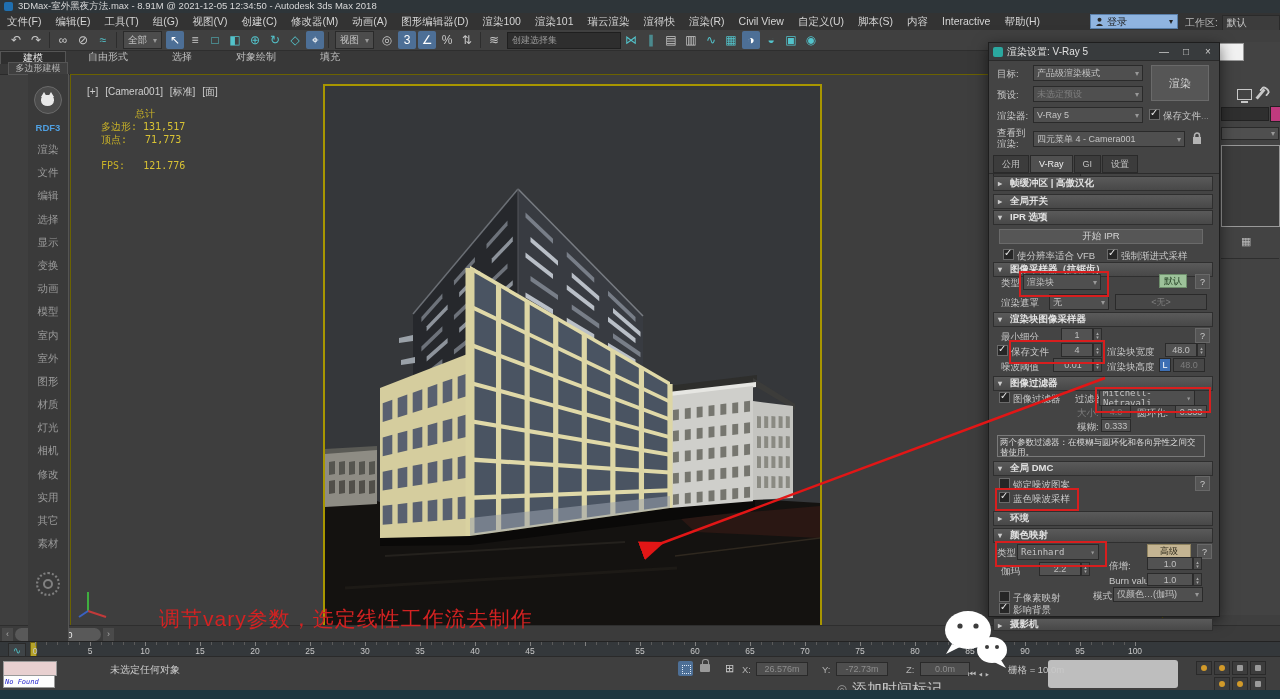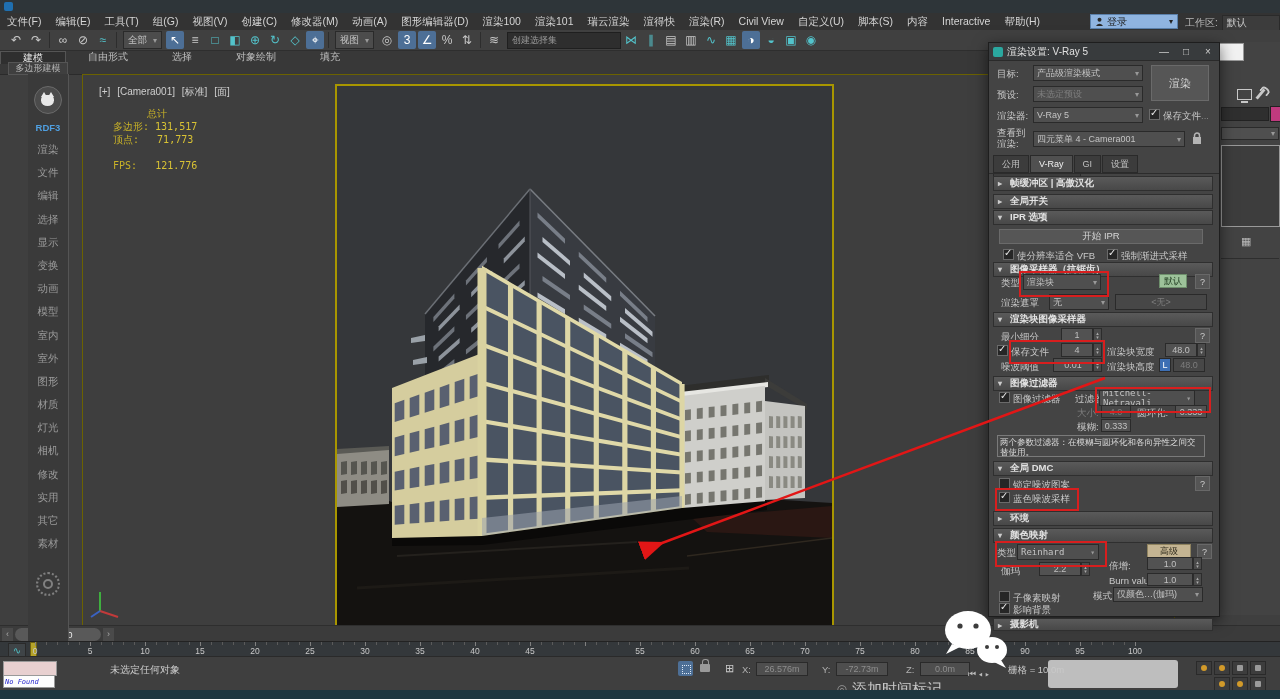--- a/index.html
+++ b/index.html
@@ -39,21 +39,21 @@
   #sidecol2{left:28px;top:74px;width:40px;height:567px;background:#3a3a3a;border-right:1px solid #555;}
   #cat-ico{position:absolute;left:6px;top:12px;width:26px;height:26px;border-radius:50%;background:#4b4b4b;border:1px solid #6a6a6a;}
   #cat-ico .head{position:absolute;left:6px;top:8px;width:13px;height:11px;background:#e8e8e8;border-radius:40% 40% 50% 50%;}
   #cat-ico .head::before,#cat-ico .head::after{content:"";position:absolute;top:-3px;border-left:3px solid transparent;border-right:3px solid transparent;border-bottom:5px solid #e8e8e8;}
   #cat-ico .head::before{left:0;} #cat-ico .head::after{right:0;}
   #rdf3-label{position:absolute;left:0;top:48px;width:40px;text-align:center;color:#4f9fe0;font-size:9.5px;font-weight:bold;}
   .side-item{width:40px;height:23.2px;text-align:center;color:#9a9a9a;font-size:10.5px;line-height:23.2px;}
   #gear-ico{position:absolute;left:8px;top:498px;width:20px;height:20px;border:2px dotted #808080;border-radius:50%;}
   #gear-ico::after{content:"";position:absolute;left:5px;top:5px;width:6px;height:6px;border:2px solid #808080;border-radius:50%;}
   
-  #viewport{left:82px;top:74px;width:1093px;height:567px;background:#3e3e3e;border:1px solid #6b6200;box-sizing:border-box;}
+  #viewport{left:70px;top:74px;width:1093px;height:567px;background:#3e3e3e;border:1px solid #6b6200;box-sizing:border-box;}
   #vp-label{position:absolute;left:16px;top:10px;font-size:10px;color:#cfcfcf;}
   #vp-label span{margin-right:4px;}
   #vp-stats{position:absolute;left:30px;top:32px;font-family:"DejaVu Sans Mono",monospace;font-size:10px;color:#c9b227;line-height:13px;}
   #vp-stats .num{color:#d8c234;}
   #cam-frame{position:absolute;left:252px;top:9px;width:495px;height:539px;border:2px solid var(--frame-yellow);box-sizing:content-box;background:#35373a;}
   #axis-tripod{position:absolute;left:5px;top:512px;}
   #vp-annotation{position:absolute;left:88px;top:530px;font-size:21px;color:var(--ann-red);letter-spacing:1px;z-index:30;}
   
   #vray{left:988px;top:42px;width:230px;height:573px;background:#444;border:1px solid #1e1e1e;box-shadow:0 4px 14px rgba(0,0,0,.55);z-index:20;}
   #vray-title{position:absolute;left:0;top:0;width:100%;height:18px;background:#383b3d;border-bottom:1px solid #2a2a2a;display:flex;align-items:center;font-size:10px;color:#e0e0e0;box-sizing:border-box;padding-left:4px;}
@@ -127,20 +127,21 @@
   
   #arrow-overlay{left:0;top:0;width:1280px;height:699px;pointer-events:none;z-index:35;}
 </style>
 </head>
 <body>
 
 <div id="app" style="--vray-red: #d81e1e; --accent: #4d6f96; --cream: #d9d2a0; --frame-yellow: #a89600; --ann-red: #d32222;">
 
   <div id="titlebar" class="abs">
     <div id="titleicon"></div>
+    <span>3DMax-室外黑夜方法.max - 8.91M @ 2021-12-05 12:34:50 - Autodesk 3ds Max 2018</span>
   </div>
 
   <div id="menubar" class="abs">
       <div class="menu-item">文件(F)</div>
       <div class="menu-item">编辑(E)</div>
       <div class="menu-item">工具(T)</div>
       <div class="menu-item">组(G)</div>
       <div class="menu-item">视图(V)</div>
       <div class="menu-item">创建(C)</div>
       <div class="menu-item">修改器(M)</div>
@@ -406,20 +407,21 @@
           <polygon points="145,432 345,410 345,422 145,450" fill="#9aa2ae" opacity="0.55"></polygon>
           <polygon points="55,452 145,450 345,422 430,415 430,424 145,459 55,460" fill="#0a0908"></polygon>
         </svg>
     </div>
 
     <svg id="axis-tripod" width="34" height="34" viewBox="0 0 34 34">
       <line x1="12" y1="24" x2="12" y2="5" stroke="#3fae3f" stroke-width="2"></line>
       <line x1="12" y1="24" x2="30" y2="30" stroke="#c23a3a" stroke-width="2"></line>
       <line x1="12" y1="24" x2="3" y2="30" stroke="#3a62c2" stroke-width="2"></line>
     </svg>
+    <div id="vp-annotation">调节vary参数，选定线性工作流去制作</div>
   </div>
 
   <div id="vray" class="abs">
     <div id="vray-title">
       <div class="vicon"></div>
       <span>渲染设置: V-Ray 5</span>
       <div style="margin-left:auto;display:flex">
         <div class="wbtn">—</div>
         <div class="wbtn">□</div>
         <div class="wbtn">×</div>

